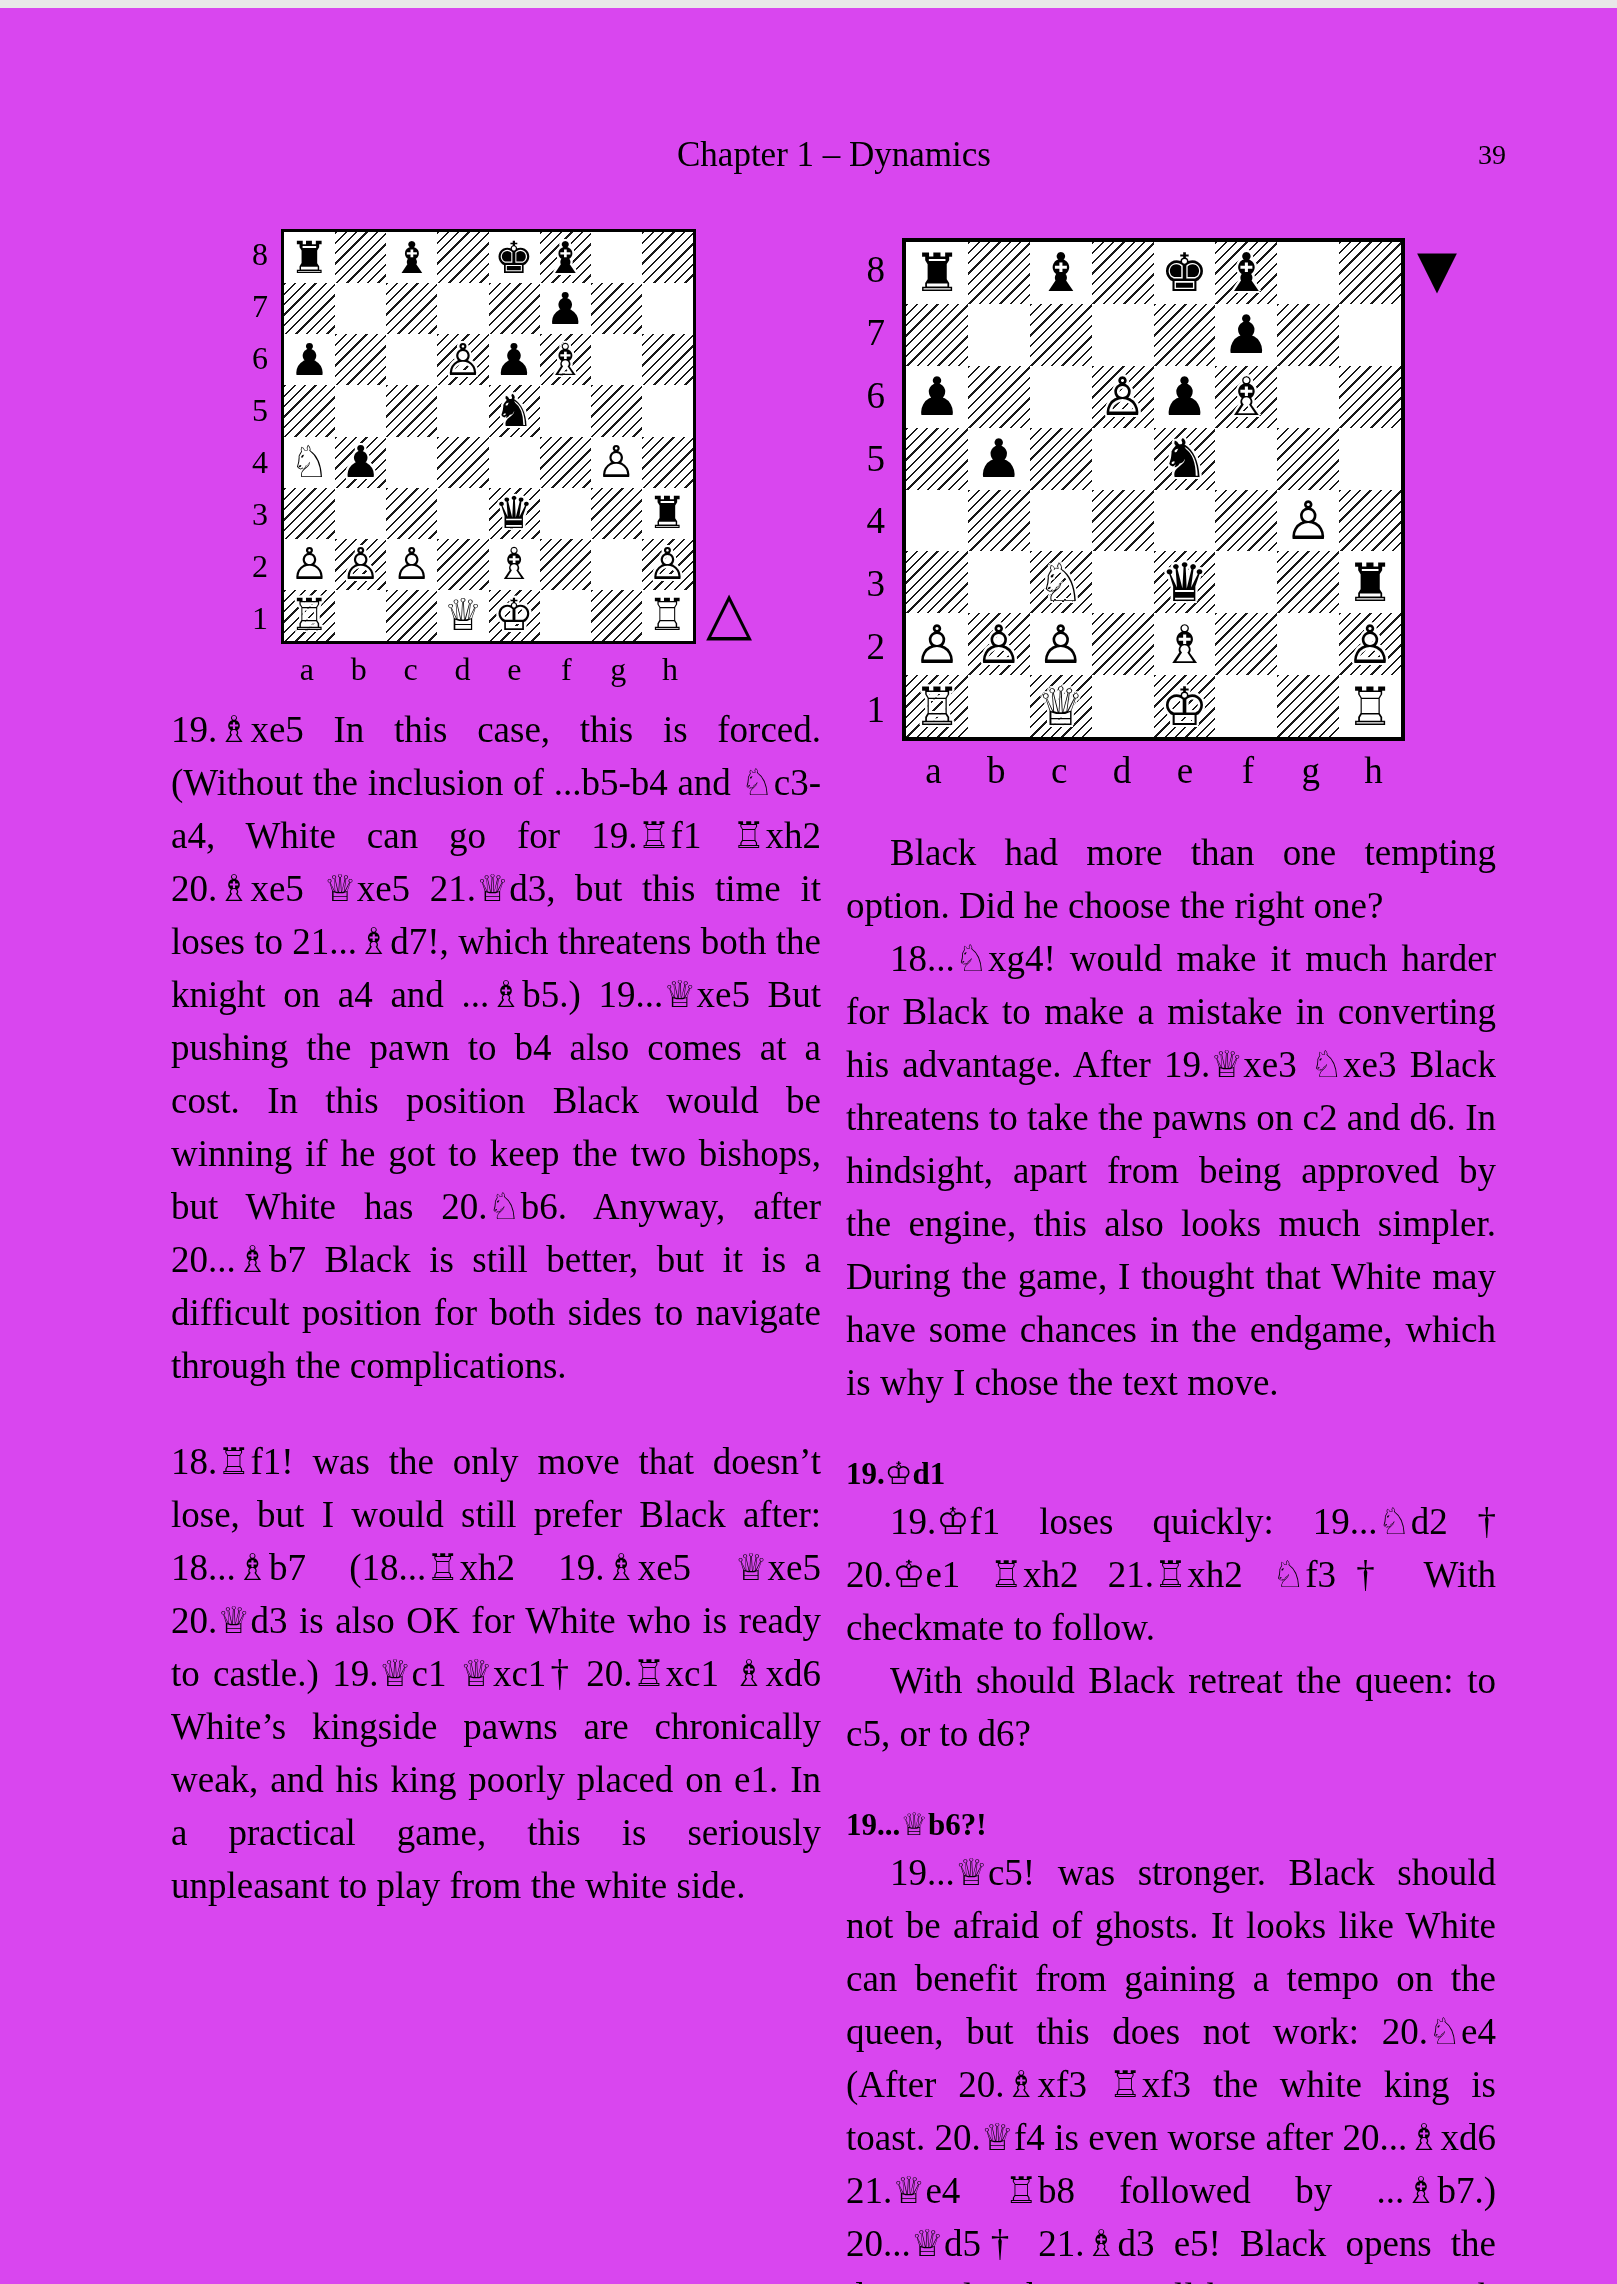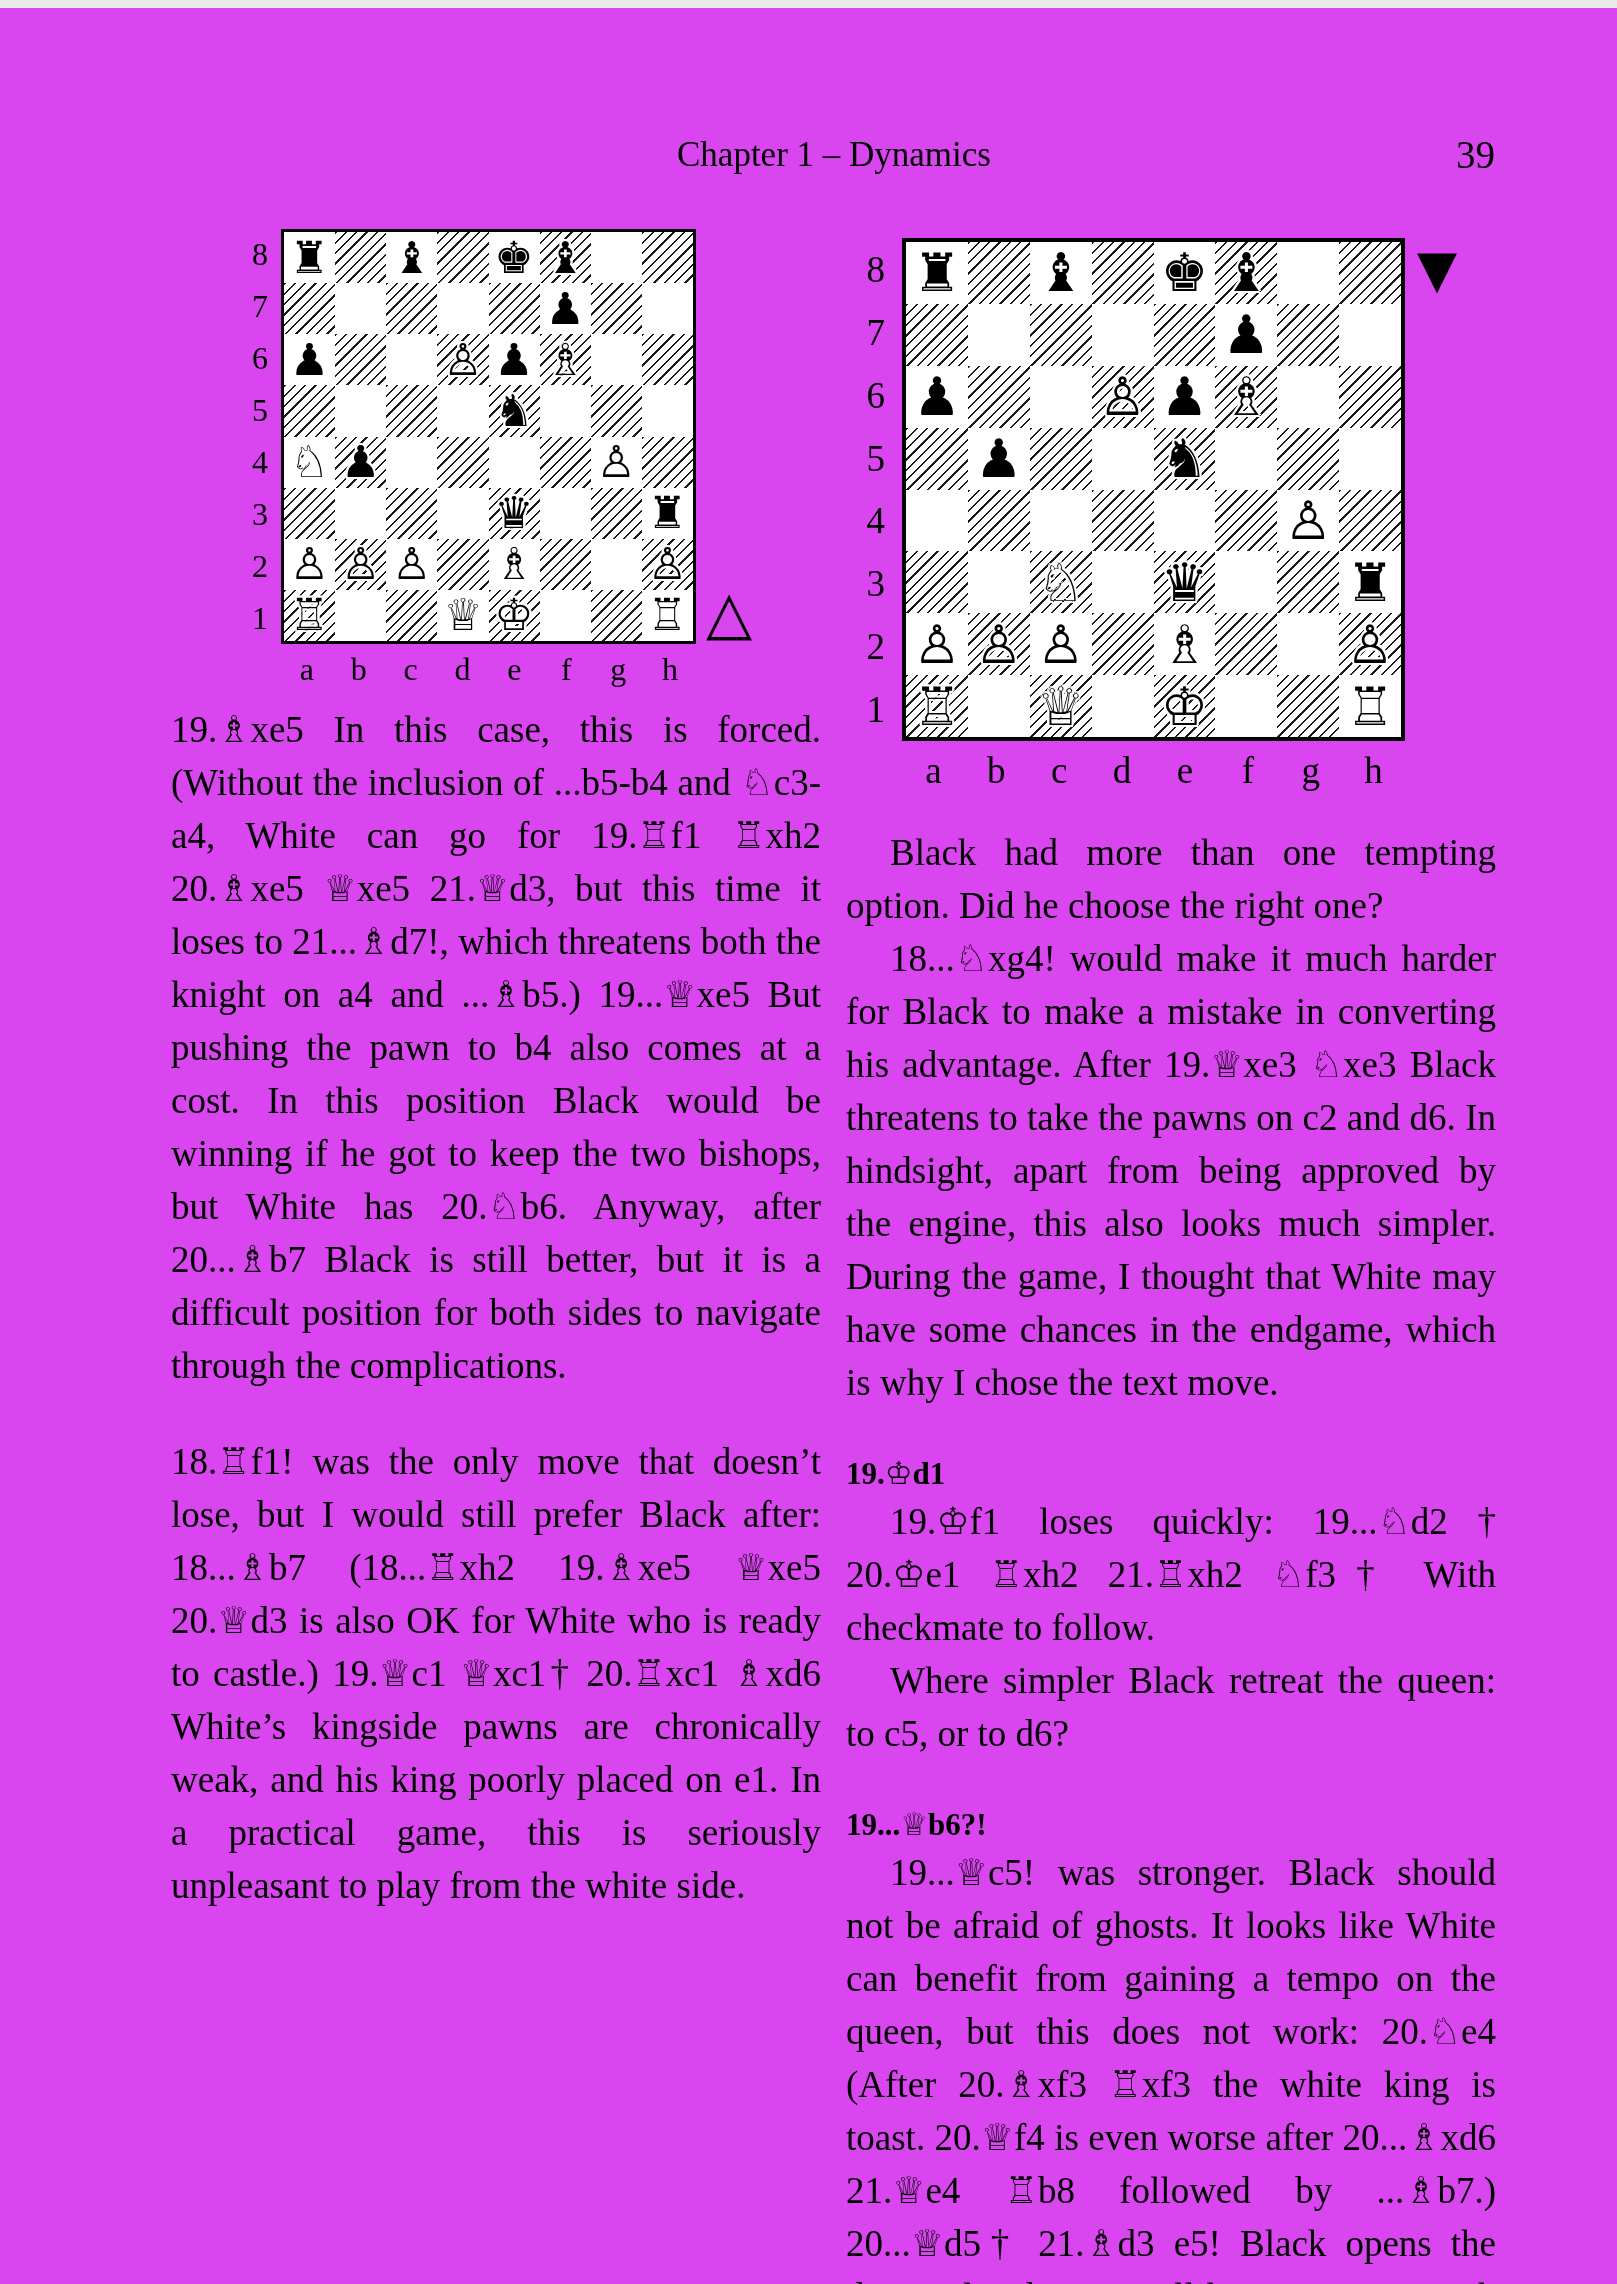--- a/index.html
+++ b/index.html
@@ -4,21 +4,21 @@
 <style>
   html,body{margin:0;padding:0;background:#e8e8e8;}
   .page{
     position:relative; width:1618px; height:2284px; background:#d946ef;
     font-family:"Liberation Serif","DejaVu Serif","DejaVu Sans",serif; color:#000;
     margin:8px auto; overflow:hidden;
   }
   
   .head-center{position:absolute; left:173px; top:127px; width:1322px; text-align:center;
     font-size:35px; line-height:40px;}
-  .page-num{position:absolute; right:123px; top:127px; font-size:39px; line-height:40px;}
+  .page-num{position:absolute; right:112px; top:127px; font-size:28px; line-height:40px;}
 
   
   .board{position:absolute; display:grid; grid-template-columns:repeat(8,1fr);
     grid-template-rows:repeat(8,1fr); border:3.2px solid #000; box-sizing:border-box; background:#fff;}
   .board.b2{border-width:4px;}
   .sq{position:relative; display:flex; align-items:center; justify-content:center; overflow:hidden;}
   .sq.dark{background-image:repeating-linear-gradient(135deg,#191919 0 1.6px,transparent 1.6px 7.3px);}
   .piece{font-family:"DejaVu Sans",sans-serif; line-height:1; color:#000;
     text-shadow:-2.4px 0 0 #fff,2.4px 0 0 #fff,0 -2.4px 0 #fff,0 2.4px 0 #fff,
                 -1.6px -1.6px 0 #fff,1.6px -1.6px 0 #fff,-1.6px 1.6px 0 #fff,1.6px 1.6px 0 #fff;}
@@ -332,19 +332,19 @@
   <div class="col col-left">
     <p>19.♗xe5 In this case, this is forced. (Without the inclusion of ...b5-b4 and ♘c3-a4, White can go for 19.♖f1 ♖xh2 20.♗xe5 ♕xe5 21.♕d3, but this time it loses to 21...♗d7!, which threatens both the knight on a4 and ...♗b5.) 19...♕xe5 But pushing the pawn to b4 also comes at a cost. In this position Black would be winning if he got to keep the two bishops, but White has 20.♘b6. Anyway, after 20...♗b7 Black is still better, but it is a difficult position for both sides to navigate through the complications.</p>
     <p class="gap-above">18.♖f1! was the only move that doesn’t lose, but I would still prefer Black after: 18...♗b7 (18...♖xh2 19.♗xe5 ♕xe5 20.♕d3 is also OK for White who is ready to castle.) 19.♕c1 ♕xc1† 20.♖xc1 ♗xd6 White’s kingside pawns are chronically weak, and his king poorly placed on e1. In a practical game, this is seriously unpleasant to play from the white side.</p>
   </div>
 
   <div class="col col-right">
     <p class="indent">Black had more than one tempting option. Did he choose the right one?</p>
     <p class="indent">18...♘xg4! would make it much harder for Black to make a mistake in converting his advantage. After 19.♕xe3 ♘xe3 Black threatens to take the pawns on c2 and d6. In hindsight, apart from being approved by the engine, this also looks much simpler. During the game, I thought that White may have some chances in the endgame, which is why I chose the text move.</p>
     <h3>19.♔d1</h3>
     <p class="indent">19.♔f1 loses quickly: 19...♘d2† 20.♔e1 ♖xh2 21.♖xh2 ♘f3† With checkmate to follow.</p>
-    <p class="indent">Where simpler Black retreat the queen: to c5, or to d6?</p>
+    <p class="indent">With should Black retreat the queen: to c5, or to d6?</p>
     <h3>19...♕b6?!</h3>
     <p class="indent">19...♕c5! was stronger. Black should not be afraid of ghosts. It looks like White can benefit from gaining a tempo on the queen, but this does not work: 20.♘e4 (After 20.♗xf3 ♖xf3 the white king is toast. 20.♕f4 is even worse after 20...♗xd6 21.♕e4 ♖b8 followed by ...♗b7.) 20...♕d5† 21.♗d3 e5! Black opens the diagonal to bring in all his pieces to attack the king – the bishop is coming to g4.</p>
   </div>
 
 </div>
 
 
 </body></html>

